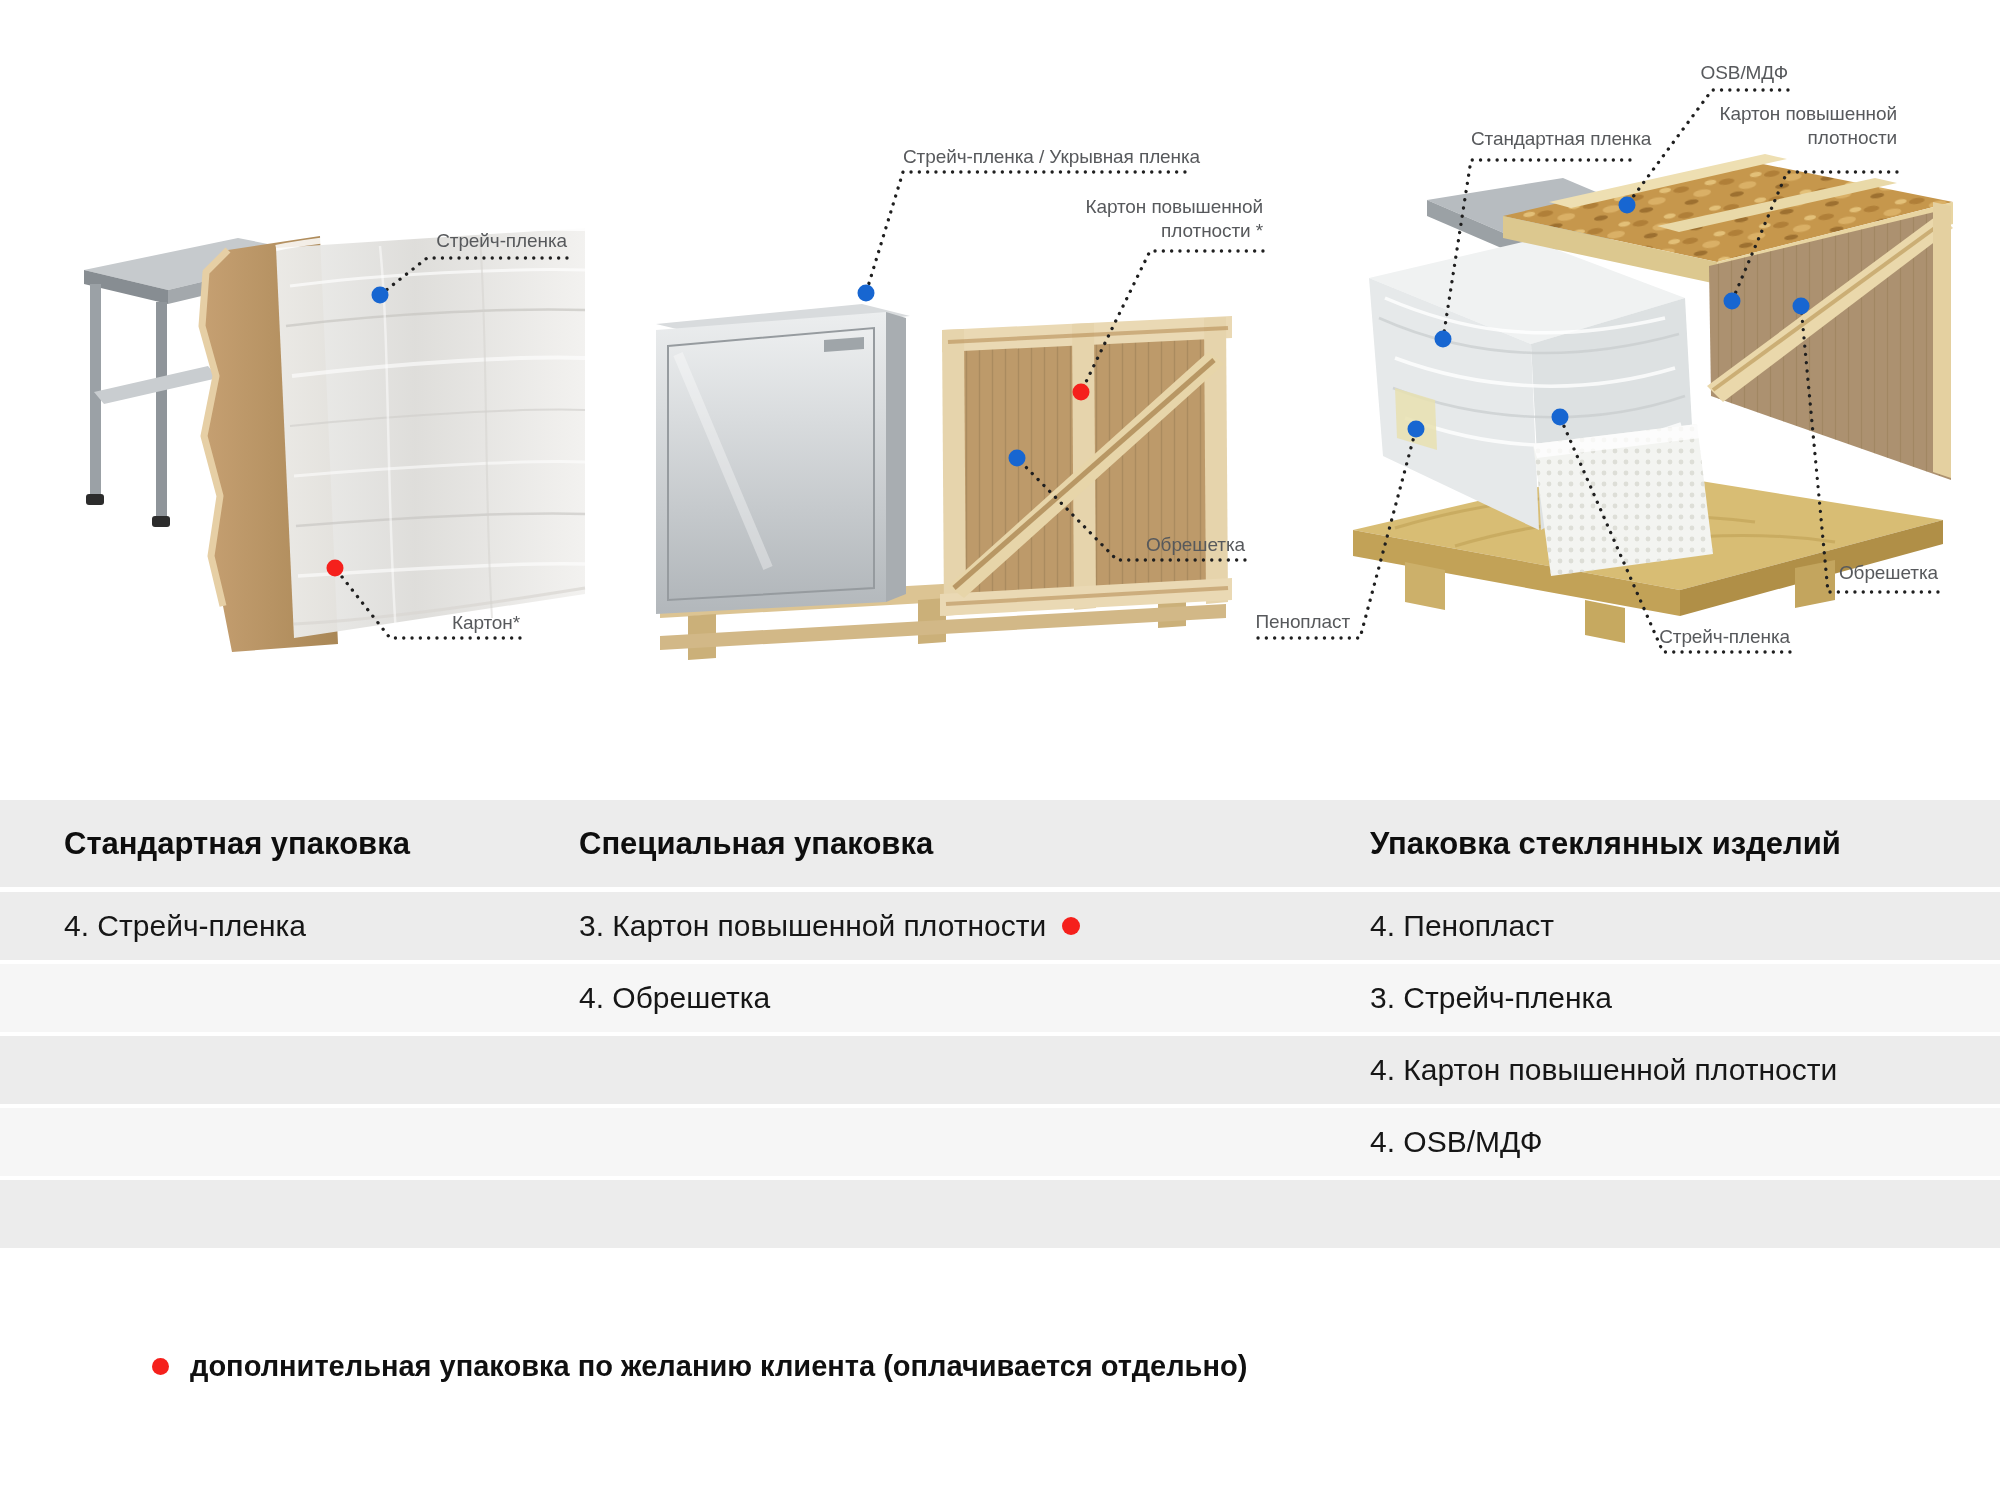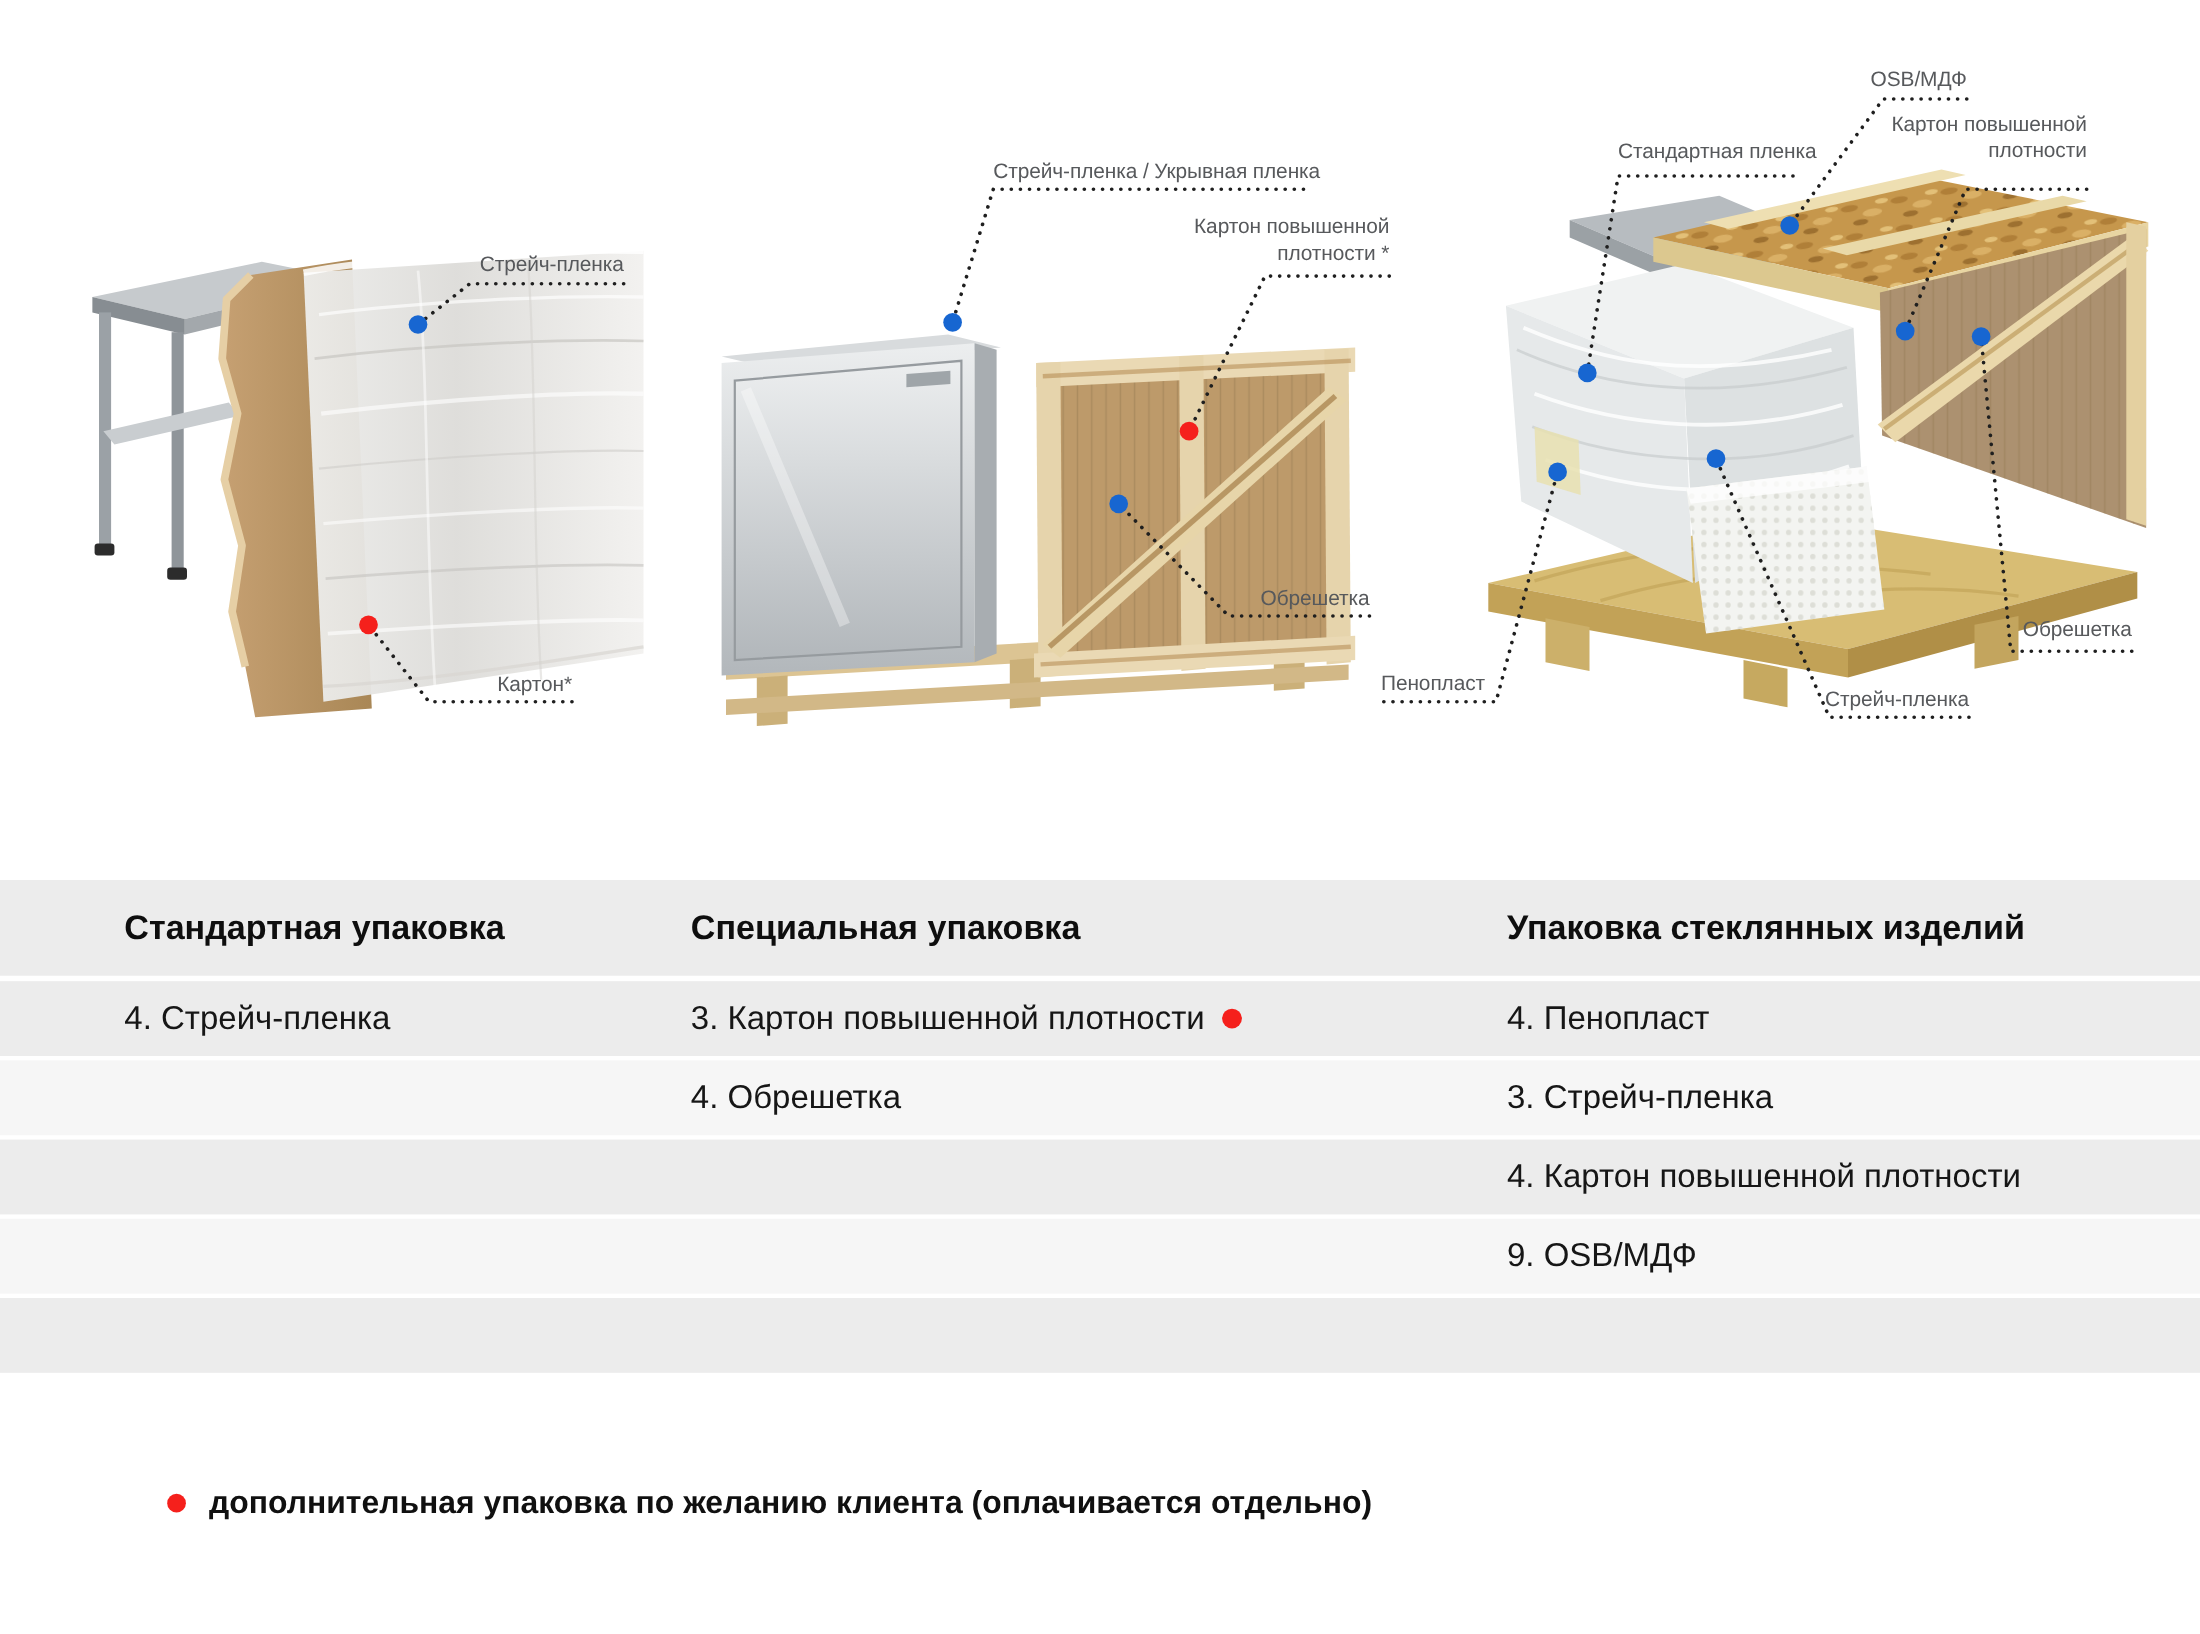--- a/index.html
+++ b/index.html
@@ -10,21 +10,21 @@
   .callout{position:absolute;font-size:19px;line-height:1.24;color:#57595c;letter-spacing:-.1px}
   .ra{text-align:right}
   .lead{fill:none;stroke:#1f1f1f;stroke-width:3.3;stroke-linecap:round;stroke-dasharray:0.1 8.2}
   .table{position:absolute;left:0;top:800px;width:2000px}
   .trow{display:grid;grid-template-columns:515px 680px 805px;margin-bottom:4px}
   .trow.head{height:87px;background:#ececec;margin-bottom:5px}
   .trow.r{height:68px}
   .shade-a{background:#f6f6f6}
   .shade-b{background:#ececec}
   .cell{display:flex;align-items:center;font-size:30px;color:#161616;white-space:nowrap}
-  .cell.c0,.cell.c1{padding-left:113px}
+  .cell.c0,.cell.c1{padding-left:64px}
   .cell.c2{padding-left:175px}
   .head .cell{font-weight:700;font-size:31px;color:#0e0e0e}
   .reddot{width:18px;height:18px;border-radius:50%;background:#f5201c;margin-left:16px;display:inline-block;flex:0 0 auto}
   .footnote{position:absolute;left:0;top:1338px;width:2000px;height:56px;display:flex;align-items:center}
   .footnote .reddot{margin-left:152px;margin-right:21px;width:17px;height:17px}
   .footnote .txt{font-size:29px;font-weight:700;color:#101010}
 </style>
 </head>
 <body>
 
@@ -230,21 +230,21 @@
     <div class="cell c0"></div>
     <div class="cell c1"></div>
     <div class="cell c2">
         <span>4. Картон повышенной плотности</span>
       </div>
   </div>
   <div class="trow r shade-a">
     <div class="cell c0"></div>
     <div class="cell c1"></div>
     <div class="cell c2">
-        <span>9. OSB/МДФ</span>
+        <span>4. OSB/МДФ</span>
       </div>
   </div>
   <div class="trow r shade-b">
     <div class="cell c0"></div>
     <div class="cell c1"></div>
   </div>
 </div>
 
 <div class="footnote">
   <span class="reddot"></span>

